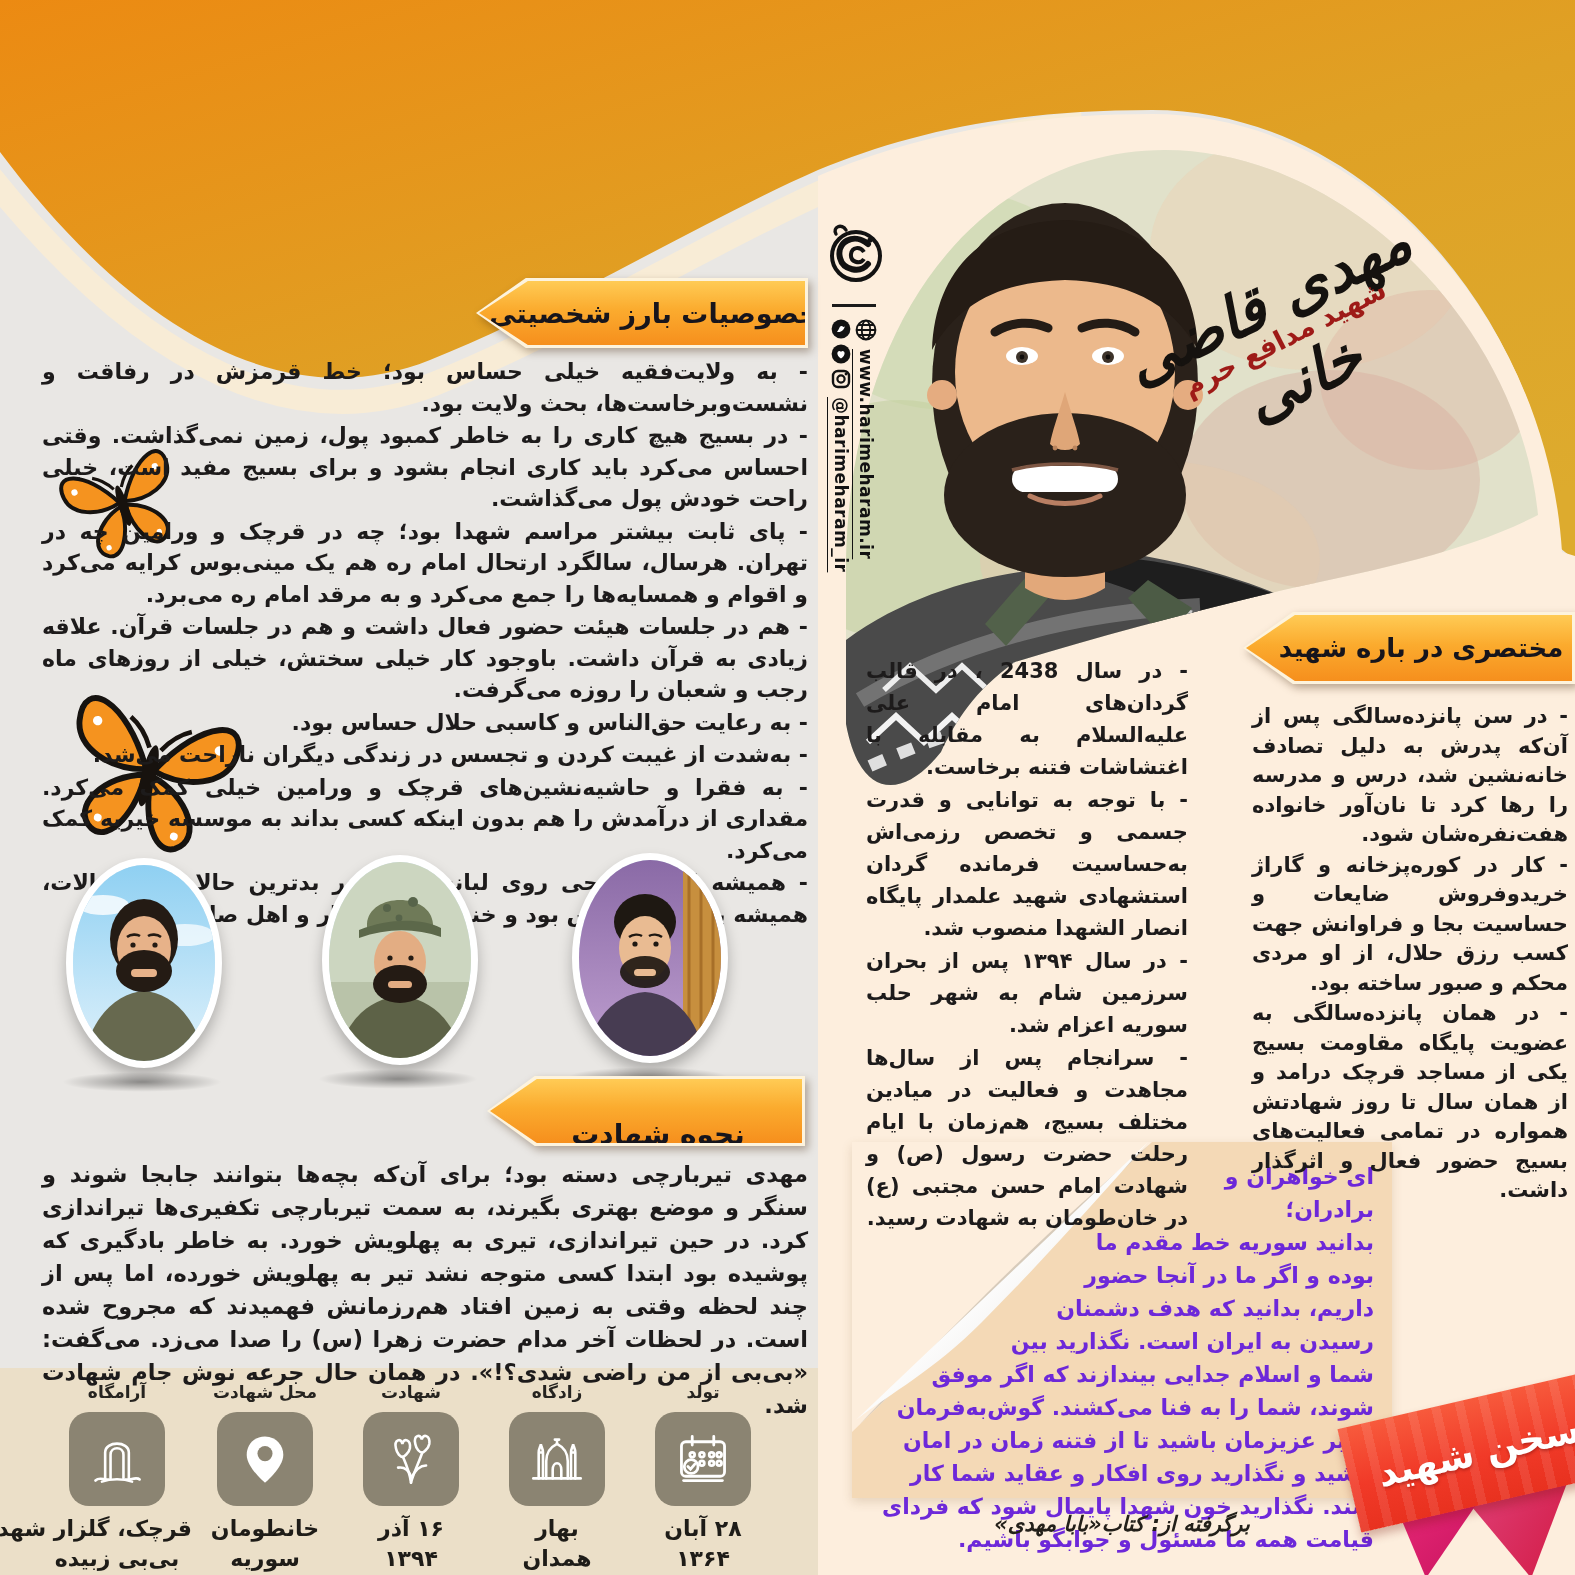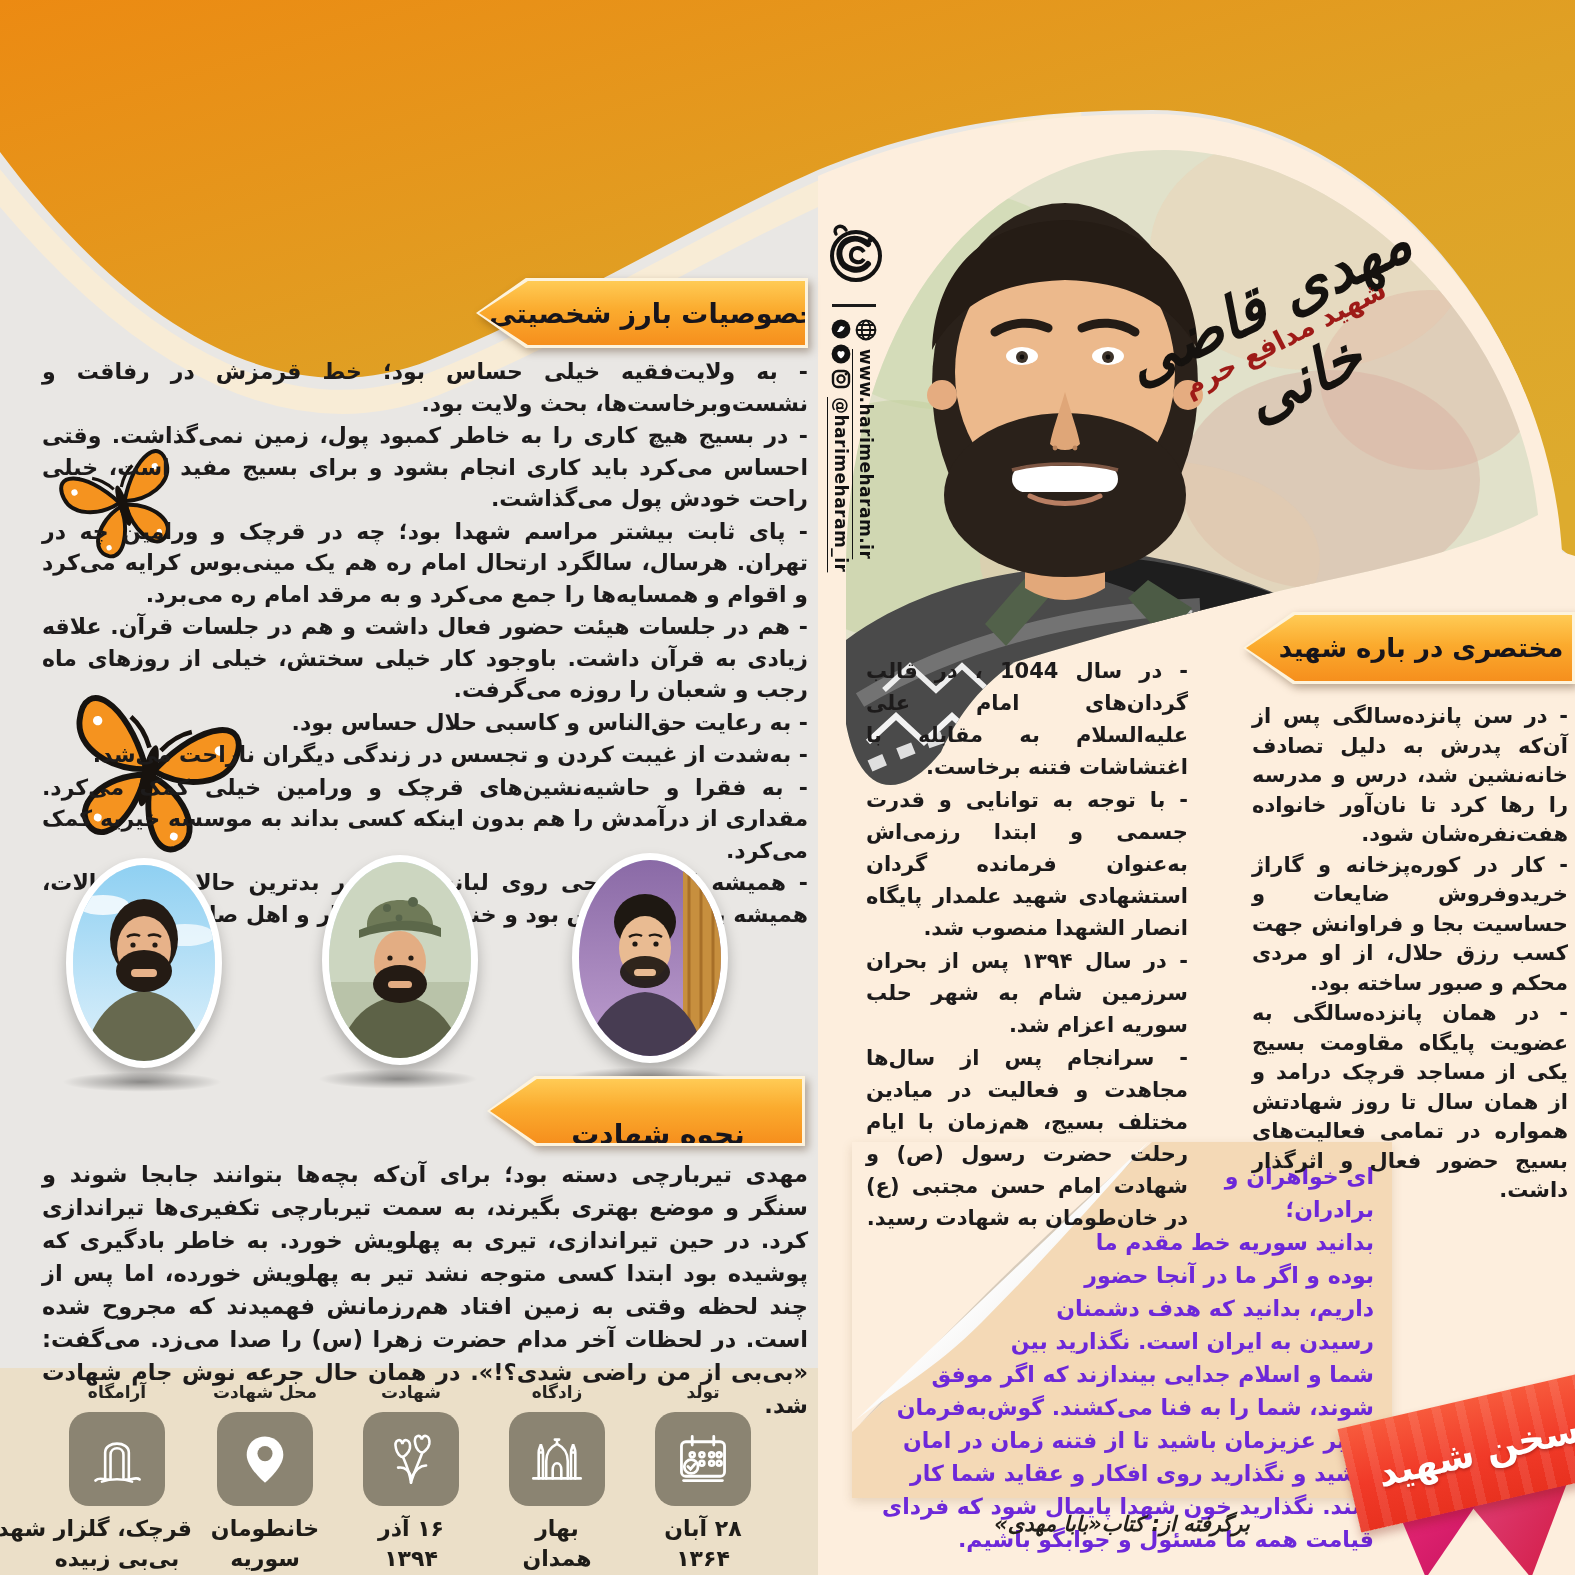--- a/index.html
+++ b/index.html
@@ -287,22 +287,22 @@
     <p>- به‌شدت از غیبت کردن و تجسس در زندگی دیگران ناراحت می‌شد.</p>
     <p>- به فقرا و حاشیه‌نشین‌های قرچک و ورامین خیلی کمک می‌کرد. مقداری از درآمدش را هم بدون اینکه کسی بداند به موسسه خیریه کمک می‌کرد.</p>
     <p>- همیشه لبخند ملیحی روی لبانش بود. در بدترین حالات و احوالات، همیشه پر جنب وجوش بود و خنده‌رو. مردم‌دار و اهل صله‌رحم بود.</p>
   </div>
 
   <div class="body-text how-text">
     <p>مهدی تیربارچی دسته بود؛ برای آن‌که بچه‌ها بتوانند جابجا شوند و سنگر و موضع بهتری بگیرند، به سمت تیربارچی تکفیری‌ها تیراندازی کرد. در حین تیراندازی، تیری به پهلویش خورد. به خاطر بادگیری که پوشیده بود ابتدا کسی متوجه نشد تیر به پهلویش خورده، اما پس از چند لحظه وقتی به زمین افتاد هم‌رزمانش فهمیدند که مجروح شده است. در لحظات آخر مدام حضرت زهرا (س) را صدا می‌زد. می‌گفت: «بی‌بی از من راضی شدی؟!». در همان حال جرعه نوش جام شهادت شد.</p>
   </div>
 
   <div class="body-text brief-left">
-    <p>- در سال 1044 ، در قالب گردان‌های امام علی علیه‌السلام به مقابله با اغتشاشات فتنه برخاست.</p>
-    <p>- با توجه به توانایی و قدرت جسمی و ابتدا رزمی‌اش به‌عنوان فرمانده گردان استشهادی شهید علمدار پایگاه انصار الشهدا منصوب شد.</p>
+    <p>- در سال 2438 ، در قالب گردان‌های امام علی علیه‌السلام به مقابله با اغتشاشات فتنه برخاست.</p>
+    <p>- با توجه به توانایی و قدرت جسمی و تخصص رزمی‌اش به‌حساسیت فرمانده گردان استشهادی شهید علمدار پایگاه انصار الشهدا منصوب شد.</p>
     <p>- در سال ۱۳۹۴ پس از بحران سرزمین شام به شهر حلب سوریه اعزام شد.</p>
     <p>- سرانجام پس از سال‌ها مجاهدت و فعالیت در میادین مختلف بسیج، هم‌زمان با ایام رحلت حضرت رسول (ص) و شهادت امام حسن مجتبی (ع) در خان‌طومان به شهادت رسید.</p>
   </div>
   <div class="body-text brief-right">
     <p>- در سن پانزده‌سالگی پس از آن‌که پدرش به دلیل تصادف خانه‌نشین شد، درس و مدرسه را رها کرد تا نان‌آور خانواده هفت‌نفره‌شان شود.</p>
     <p>- کار در کوره‌پزخانه و گاراژ خریدوفروش ضایعات و حساسیت بجا و فراوانش جهت کسب رزق حلال، از او مردی محکم و صبور ساخته بود.</p>
     <p>- در همان پانزده‌سالگی به عضویت پایگاه مقاومت بسیج یکی از مساجد قرچک درامد و از همان سال تا روز شهادتش همواره در تمامی فعالیت‌های بسیج حضور فعال و اثرگذار داشت.</p>
   </div>
 
   <div class="photo-shadow ps1"></div>

